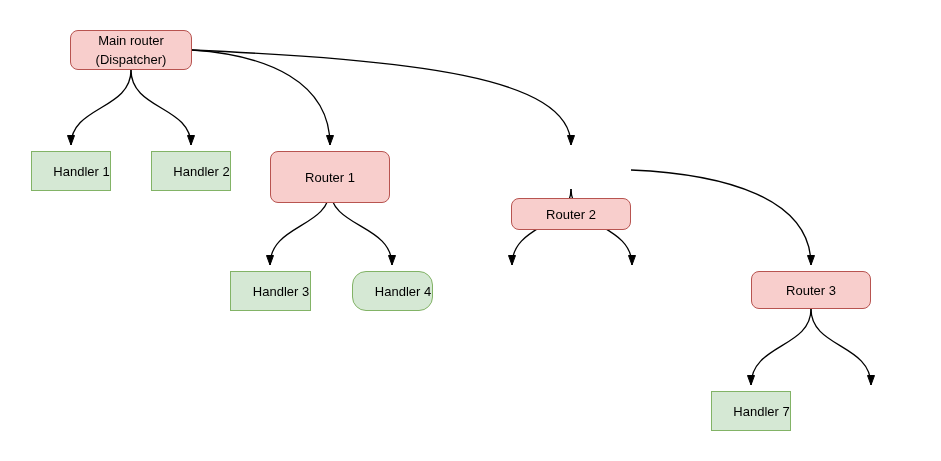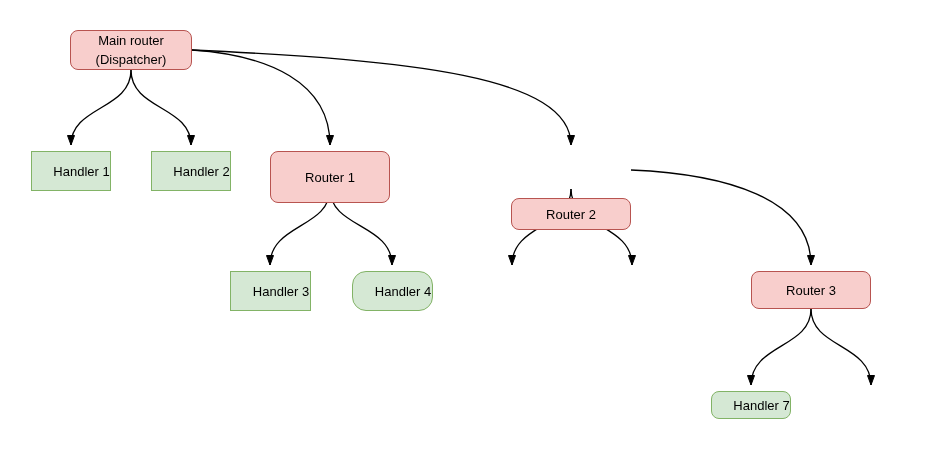--- a/index.html
+++ b/index.html
@@ -98,18 +98,18 @@
   <div class="node handler" style="left:352px; top:271px; width:81px; height:40px;border-radius:14px;">
     <span>Handler 4</span>
   </div>
 
 
 
   <div class="node router" style="left:751px; top:271px; width:120px; height:38px;">
     <span>Router 3</span>
   </div>
 
-  <div class="node handler" style="left:711px; top:391px; width:80px; height:28px;border-radius:8px;">
+  <div class="node handler" style="left:711px; top:391px; width:80px; height:40px;">
     <span>Handler 7</span>
   </div>
 
 
 </div>
 
 </body></html>

